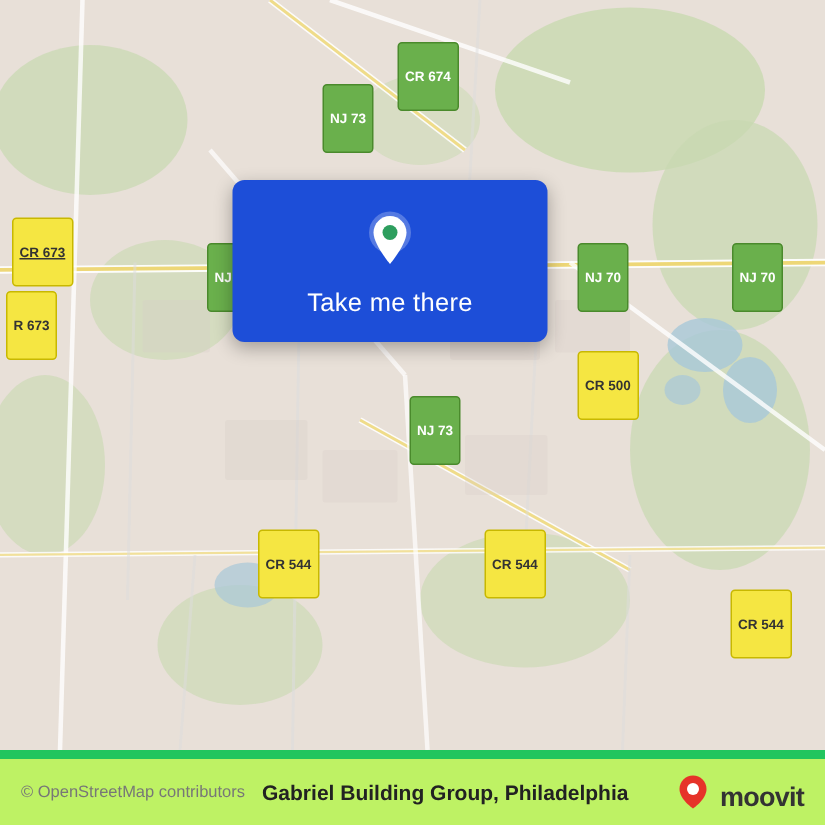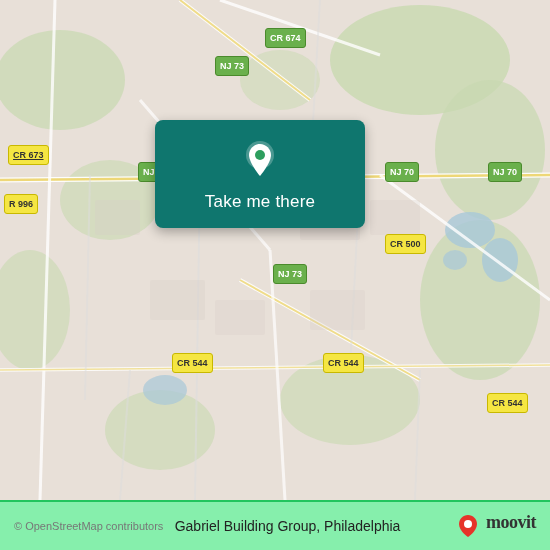--- a/index.html
+++ b/index.html
@@ -24,21 +24,21 @@
       width: 100%;
       height: 100%;
     }
 
     
     #location-card {
       position: absolute;
       top: 120px;
       left: 155px;
       width: 210px;
-      background: #0f766e;
+      background: #1d4ed8;
       border-radius: 8px;
       display: flex;
       flex-direction: column;
       align-items: center;
       padding: 18px 16px 16px;
       box-shadow: 0 4px 12px rgba(0,0,0,0.3);
       cursor: pointer;
     }
 
     #pin-icon {
@@ -54,52 +54,51 @@
       background: none;
       border: none;
       cursor: pointer;
       letter-spacing: 0.2px;
     }
 
     
     #bottom-bar {
       width: 550px;
       height: 50px;
-      background: #86efac;
+      background: #bef264;
       display: flex;
       align-items: center;
       justify-content: space-between;
       padding: 0 14px;
-      border-top: 2px solid #22c55e;
+      border-top: 6px solid #22c55e;
     }
 
     #bottom-left {
       display: flex;
       align-items: center;
       gap: 4px;
       font-size: 12px;
       color: #555;
     }
 
     #osm-text {
       font-size: 11px;
       color: #777;
     }
 
     #location-label {
       font-size: 14px;
       color: #222;
-      font-weight: 400;
+      font-weight: 700;
     }
 
     #moovit-logo {
       display: flex;
-      align-items: flex-start;
+      align-items: flex-end;
       gap: 4px;
-      font-family: Liberation Serif, serif;
     }
 
     #moovit-icon {
       width: 28px;
       height: 28px;
     }
 
     #moovit-text {
       font-size: 18px;
       font-weight: 700;
@@ -109,21 +108,21 @@
 
     
     .road-badge {
       position: absolute;
       background: #f5e642;
       border: 1px solid #c8b800;
       border-radius: 3px;
       font-size: 9px;
       font-weight: 700;
       color: #333;
-      padding: 4px 4px;
+      padding: 17px 4px;
       white-space: nowrap;
     }
 
     .road-badge.cr {
       background: #f5e642;
     }
 
     .road-badge.nj {
       background: #6ab04c;
       color: #fff;
@@ -190,21 +189,21 @@
     <rect x="310" y="290" width="55" height="40" rx="2" fill="#d8cec8" opacity="0.3"></rect>
   </svg>
 
   
   <div class="road-badge nj" style="top:28px;left:265px;">CR 674</div>
   <div class="road-badge nj" style="top:56px;left:215px;">NJ 73</div>
   <div class="road-badge cr" style="top:145px;left:8px;text-decoration:underline;">CR 673</div>
   <div class="road-badge nj" style="top:162px;left:138px;">NJ 70</div>
   <div class="road-badge nj" style="top:162px;left:385px;">NJ 70</div>
   <div class="road-badge nj" style="top:162px;left:488px;">NJ 70</div>
-  <div class="road-badge cr" style="top:194px;left:4px;">R 996</div>
+  <div class="road-badge cr" style="top:194px;left:4px;">R 673</div>
   <div class="road-badge nj" style="top:264px;left:273px;">NJ 73</div>
   <div class="road-badge cr" style="top:234px;left:385px;">CR 500</div>
   <div class="road-badge cr" style="top:353px;left:172px;">CR 544</div>
   <div class="road-badge cr" style="top:353px;left:323px;">CR 544</div>
   <div class="road-badge cr" style="top:393px;left:487px;">CR 544</div>
 
   
   <div id="location-card">
 
     <svg id="pin-icon" viewBox="0 0 44 44" xmlns="http://www.w3.org/2000/svg">

